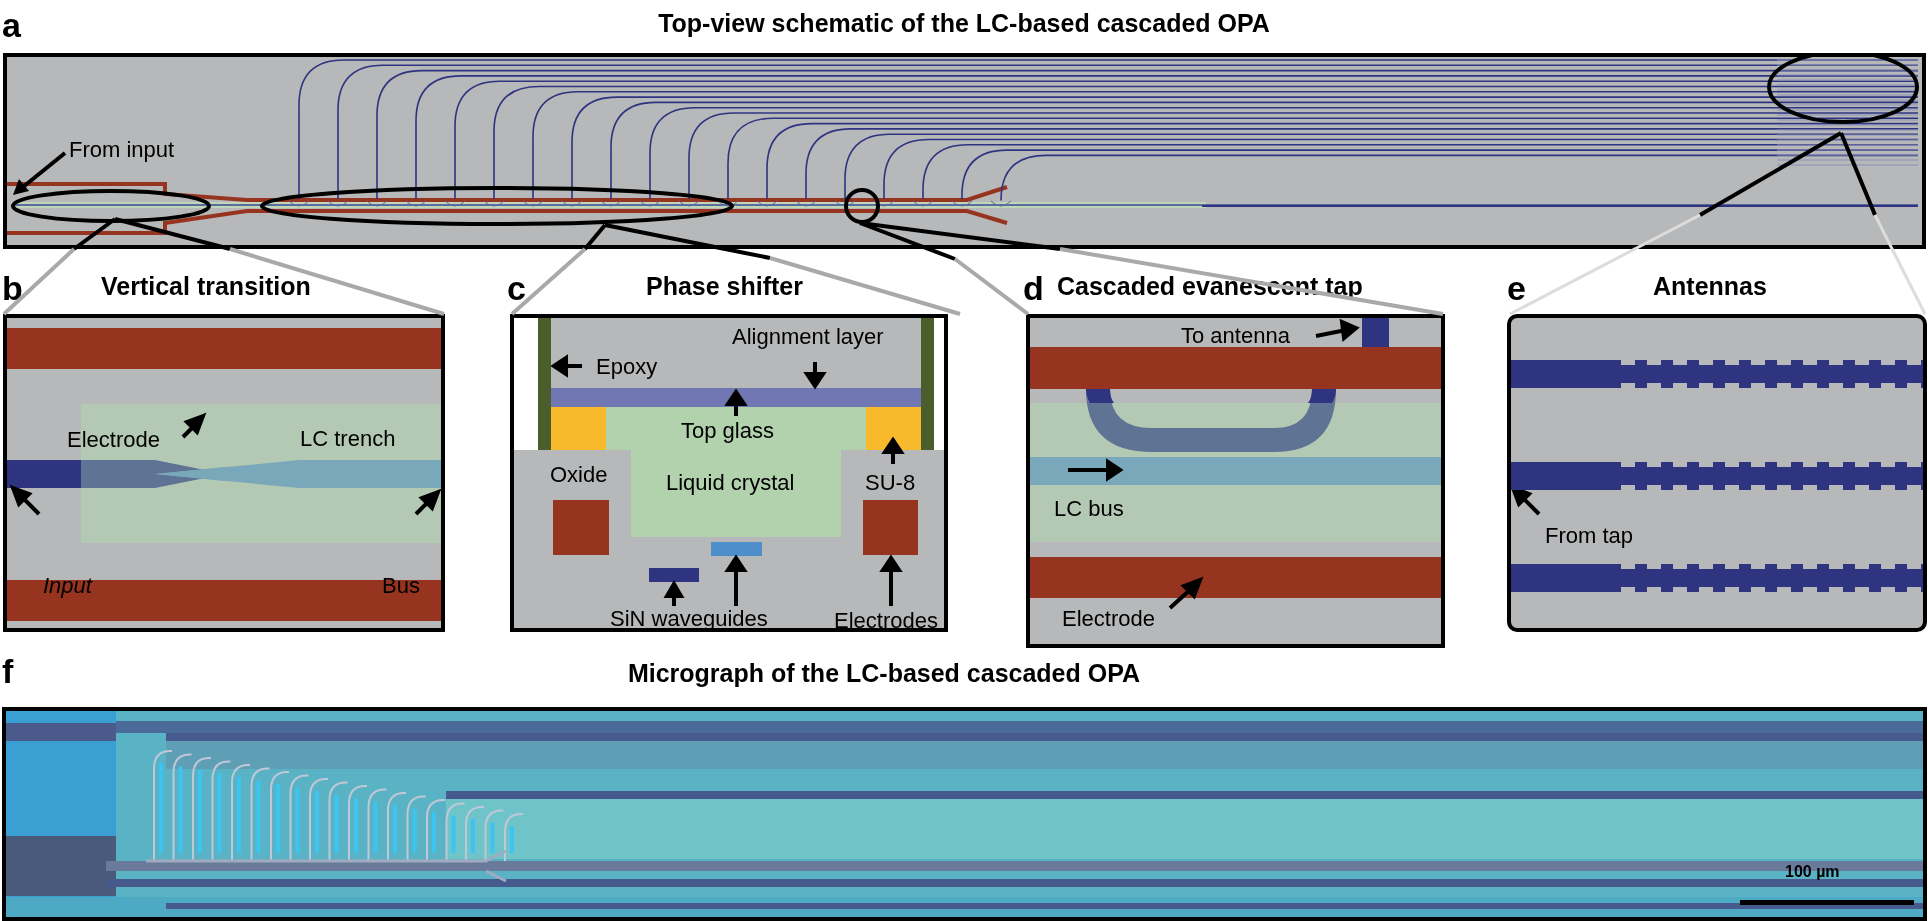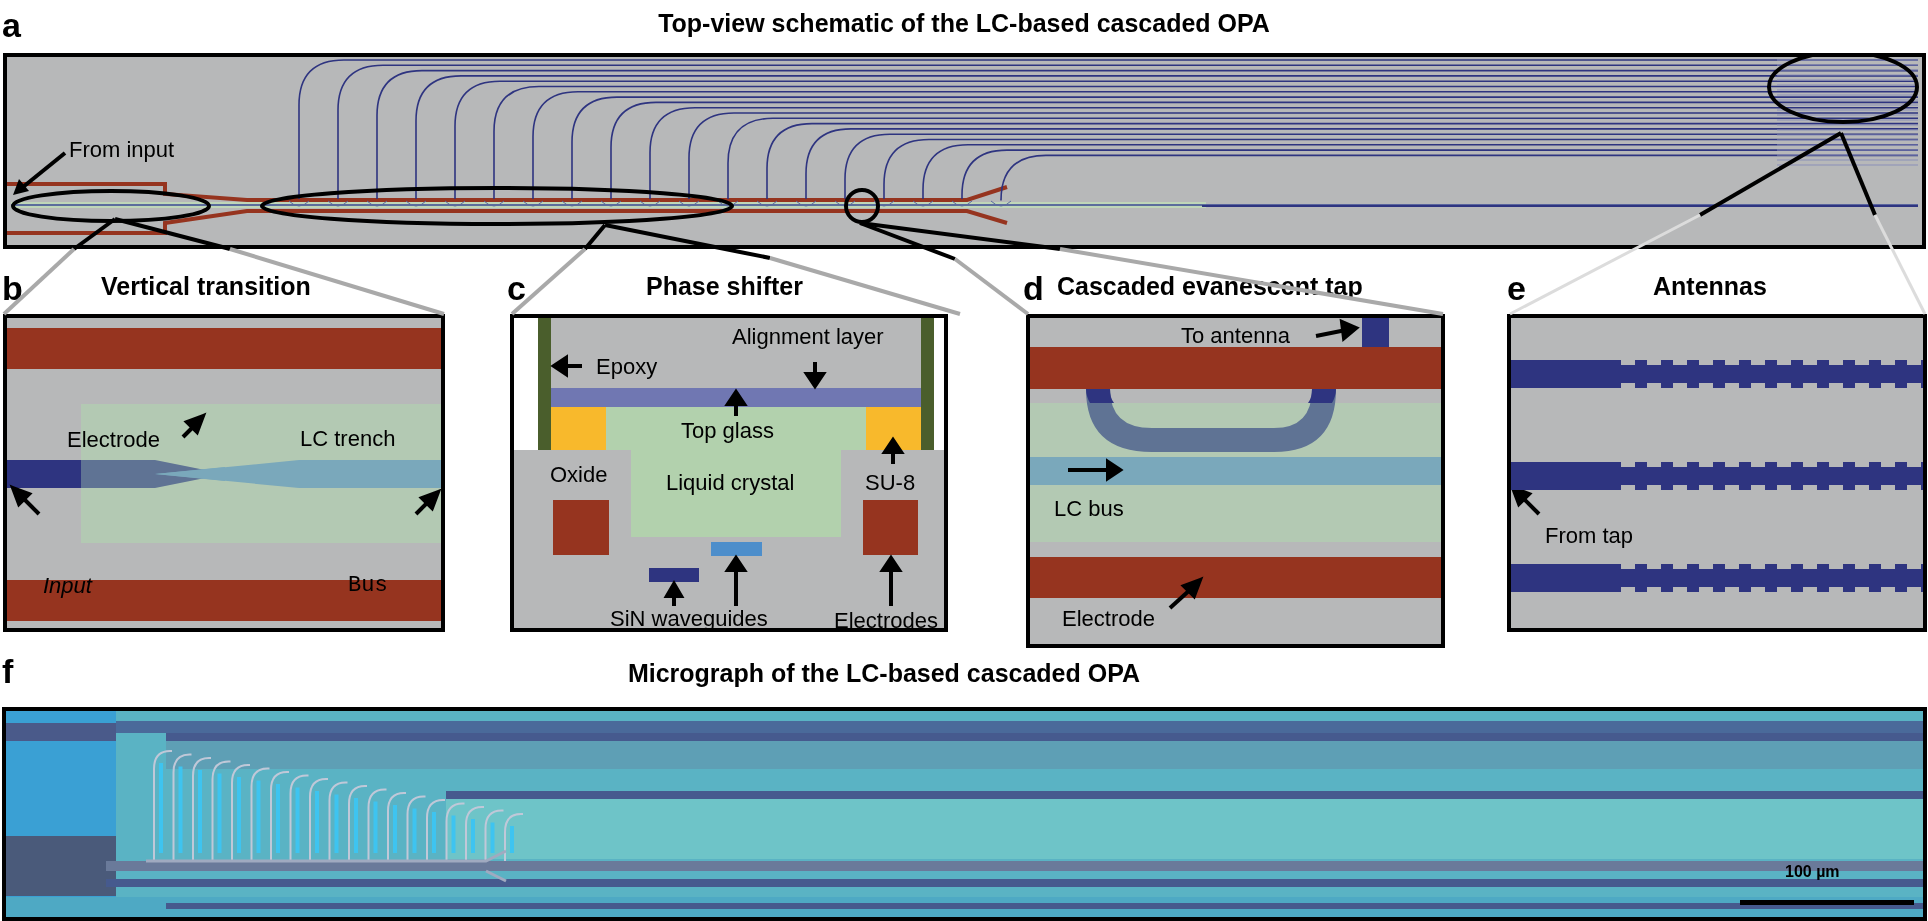--- a/index.html
+++ b/index.html
@@ -134,21 +134,21 @@
       <polygon points="6,170 22,176 12,186"></polygon>
     </g>
     <g stroke="#000" stroke-width="4" fill="#000">
       <line x1="409" y1="196" x2="423" y2="182"></line>
       <polygon points="431,174 415,180 425,190"></polygon>
     </g>
   </svg>
   <div class="abs lbl" style="left:60px;top:111px;">Electrode</div>
   <div class="abs lbl" style="left:293px;top:110px;">LC trench</div>
   <div class="abs lbl" style="left:36px;top:257px;font-style:italic;">Input</div>
-  <div class="abs lbl" style="left:341px;top:257px;font-family:Liberation Mono, monospace;">Bus</div>
+  <div class="abs lbl" style="left:375px;top:257px;">Bus</div>
 </div>
 
 <div class="abs letter" style="left:507px;top:271px;">c</div>
 <div class="abs ptitle" style="left:646px;top:274px;">Phase shifter</div>
 <div class="panel" style="left:510px;top:314px;width:438px;height:318px;background:#ffffff;">
   <svg width="444" height="310">
     <rect x="24" y="0" width="13" height="132" fill="#4a5e2c"></rect>
     <rect x="407" y="0" width="13" height="132" fill="#4a5e2c"></rect>
     <rect x="37" y="0" width="370" height="70" fill="#b7b8b9"></rect>
     <rect x="37" y="70" width="370" height="19" fill="#7077b2"></rect>
@@ -229,21 +229,21 @@
         </g>
     </g>
   </svg>
   <div class="abs lbl" style="left:151px;top:7px;">To antenna</div>
   <div class="abs lbl" style="left:24px;top:180px;">LC bus</div>
   <div class="abs lbl" style="left:32px;top:290px;">Electrode</div>
 </div>
 
 <div class="abs letter" style="left:1507px;top:271px;">e</div>
 <div class="abs ptitle" style="left:1653px;top:274px;">Antennas</div>
-<div class="panel" style="left:1507px;top:314px;width:420px;height:318px;">
+<div class="panel" style="left:1507px;top:314px;width:420px;height:318px;border-radius:10px;">
   <svg id="svgE" width="412" height="310">
     <g stroke="#000" stroke-width="4" fill="#000">
       <line x1="28" y1="196" x2="10" y2="178"></line>
         <polygon points="2,170 18,176 8,186"></polygon>
     </g>
   <rect x="0" y="42" width="110" height="28" fill="#2e3480"></rect>
       <rect x="110" y="47" width="302" height="18" fill="#2e3480"></rect>
       <rect x="124" y="42" width="12" height="28" fill="#2e3480"></rect>
       <rect x="150" y="42" width="12" height="28" fill="#2e3480"></rect>
       <rect x="176" y="42" width="12" height="28" fill="#2e3480"></rect>

